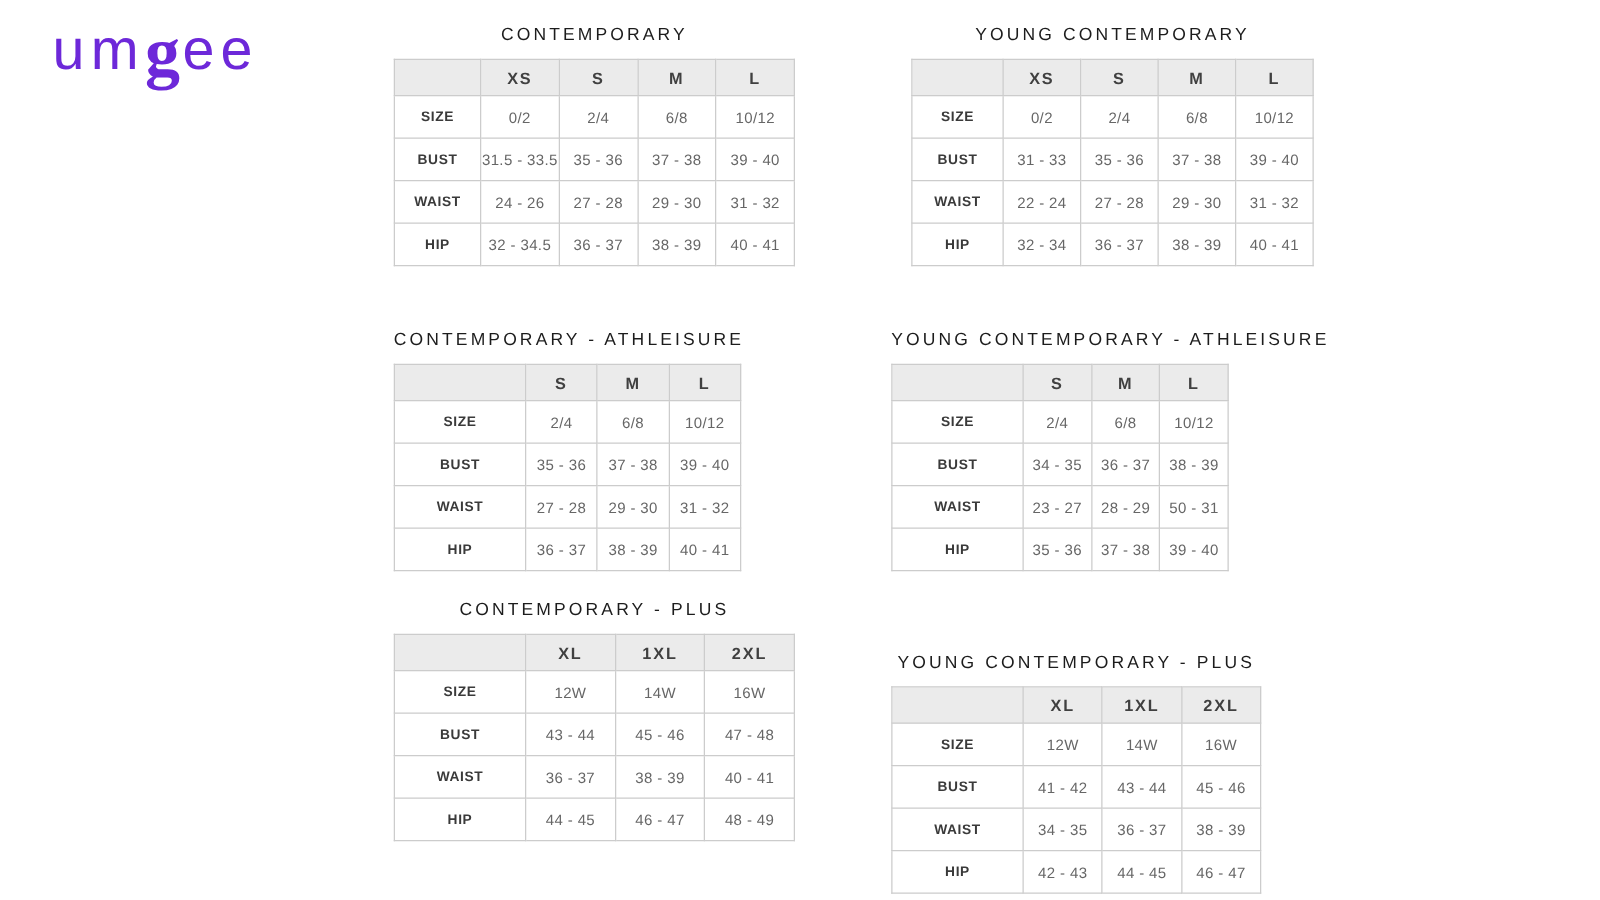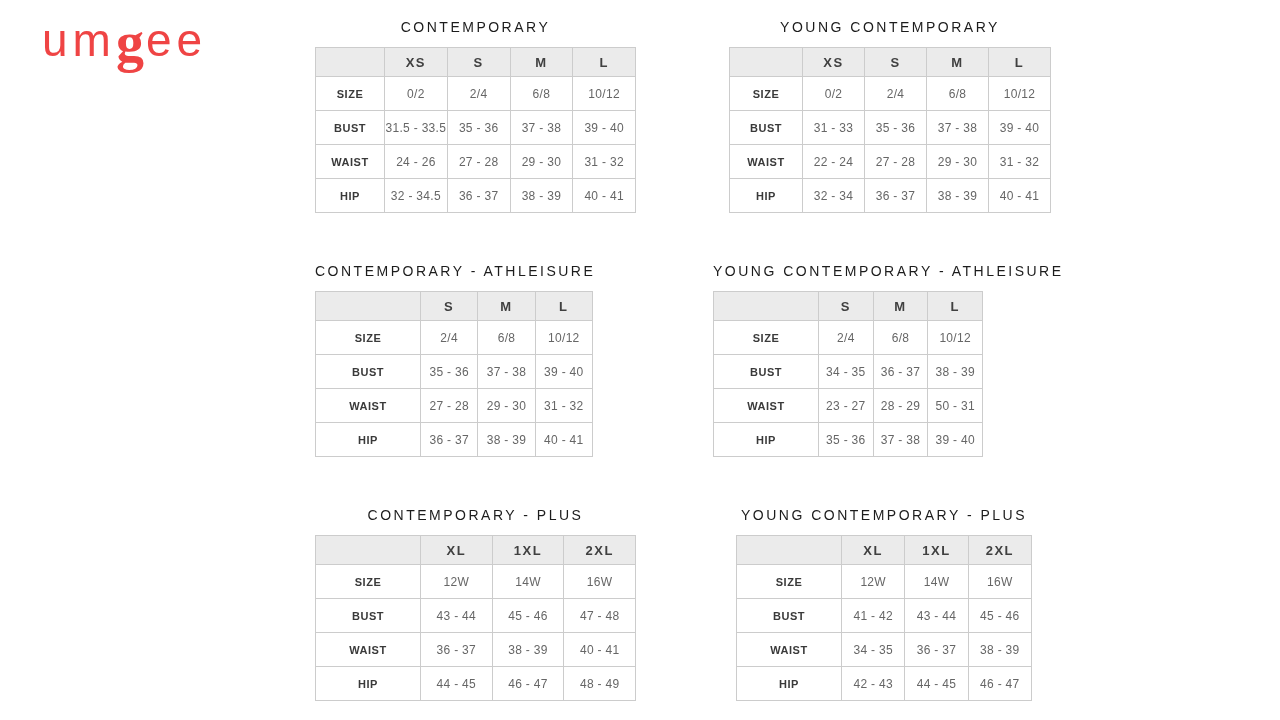--- a/index.html
+++ b/index.html
@@ -8,21 +8,21 @@
     background: #ffffff;
     font-family: "Liberation Sans", sans-serif;
     overflow: hidden;
     position: relative;
   }
 
   
   .logo {
     position: absolute;
     left: 42px; top: 14px;
-    color: #ef4444;
+    color: #6d28d9;
     white-space: nowrap;
     line-height: 1;
     cursor: default;
   }
   .logo .sans {
     font-family: "Liberation Sans", sans-serif;
     font-weight: 400;
     font-size: 46px;
     letter-spacing: 5px;
   }
@@ -33,22 +33,22 @@
     letter-spacing: 2px;
     vertical-align: -5px;
   }
 
   
   .table-block { position: absolute; padding-left: 30px; }
   .pos-0 { left: 285px; top: 18px;  width: 351px; }
   .pos-1 { left: 683px; top: 18px;  width: 352px; margin-left: 16px; }
   .pos-2 { left: 285px; top: 262px; width: 308px; }
   .pos-3 { left: 683px; top: 262px; width: 300px; }
-  .pos-4 { left: 285px; top: 506px; width: 351px; }
-  .pos-5 { left: 683px; top: 506px; width: 326px; margin-left: 23px; }
+  .pos-4 { left: 285px; top: 478px; width: 351px; }
+  .pos-5 { left: 683px; top: 520px; width: 326px; }
 
   .table-title {
     text-align: center;
     font-size: 14px;
     font-weight: 500;
     letter-spacing: 2.5px;
     color: #1c1c1c;
     line-height: 18px;
     margin-bottom: 11px;
     white-space: nowrap;

